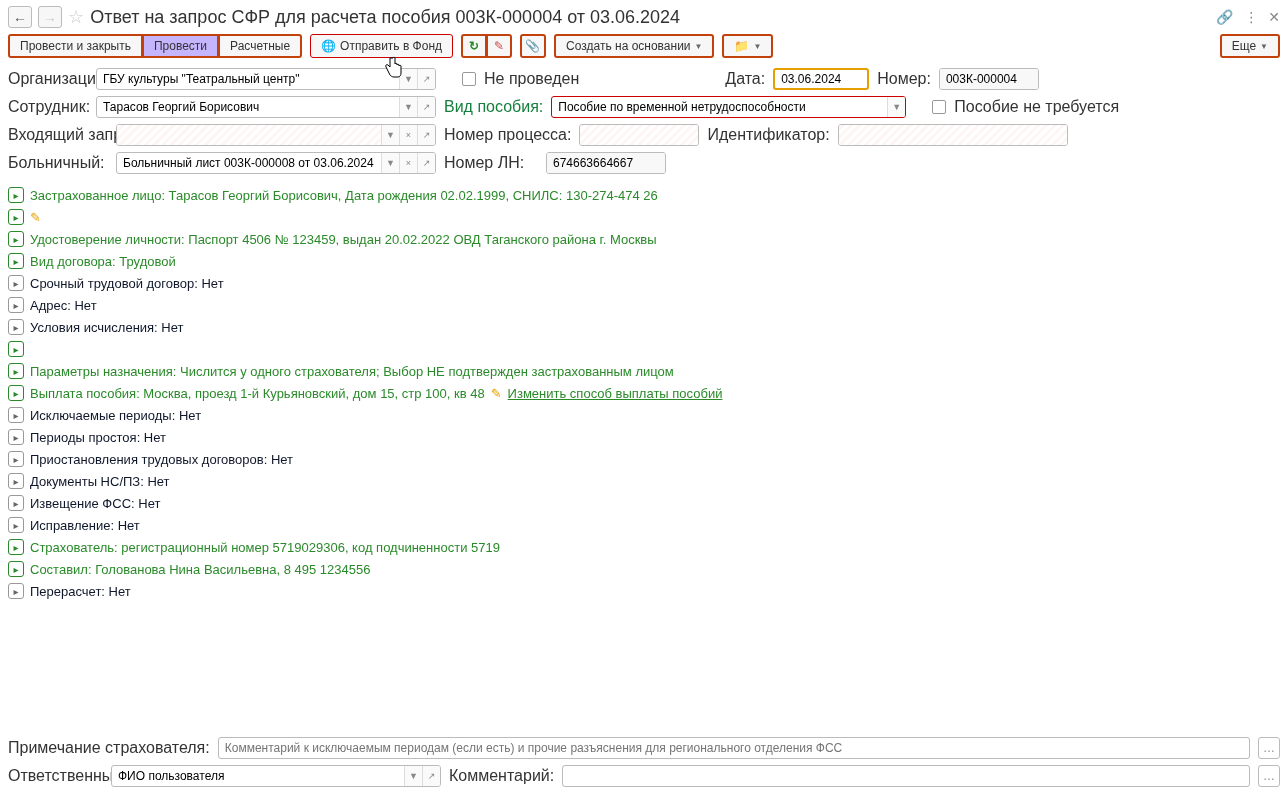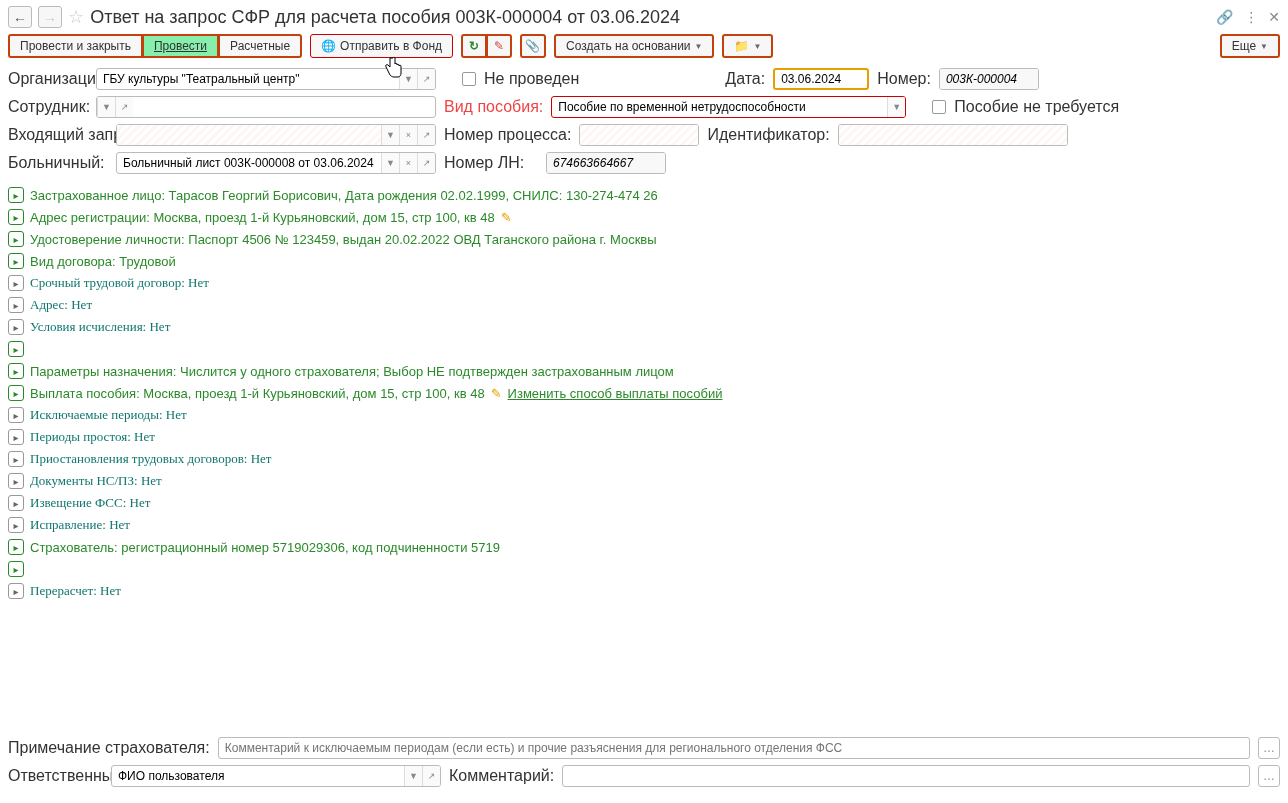--- a/index.html
+++ b/index.html
@@ -12,40 +12,40 @@
 .title { font-size: 18px; color: #333; font-weight: normal; flex: 1; }
 .win-ctrl { display: flex; gap: 10px; align-items: center; color: #888; }
 .win-ctrl span { cursor: pointer; font-size: 14px; }
 .toolbar { display: flex; align-items: center; gap: 8px; margin-bottom: 10px; }
 .btn-group { display: flex; }
 .btn { border: 2px solid #c2410c; background: #f7f7f7; padding: 4px 10px; font-size: 12px; cursor: pointer; height: 24px; display: flex; align-items: center; gap: 4px; }
 .btn-group .btn { border-radius: 0; margin-left: -1px; }
 .btn-group .btn:first-child { border-radius: 3px 0 0 3px; margin-left: 0; }
 .btn-group .btn:last-child { border-radius: 0 3px 3px 0; }
 .btn.single { border-radius: 3px; }
-.btn.yellow { background: #86efac; text-decoration: underline; }
+.btn.yellow { background: #c4b5fd; }
 .btn.highlight-red { border: 1px solid #c00; border-radius: 3px; }
 .btn.more { margin-left: auto; }
 .icon-btn { width: 26px; padding: 4px 0; justify-content: center; }
 .form-row { display: flex; align-items: center; gap: 8px; margin-bottom: 6px; }
 .label { font-size: 16px; color: #333; white-space: nowrap; }
 .field-wrap { display: flex; align-items: stretch; border: 1px solid #bbb; border-radius: 3px; overflow: hidden; height: 22px; background: #fff; }
 .field-wrap input { border: none; padding: 2px 6px; font-size: 12px; flex: 1; outline: none; background: transparent; }
 .field-wrap .mini-btn { width: 18px; border-left: 1px solid #ddd; display: flex; align-items: center; justify-content: center; color: #888; cursor: pointer; font-size: 9px; background: #fafafa; }
-.field-wrap.readonly input { background: #f8f8f8; font-style: italic; }
+.field-wrap.readonly input { background: #f8f8f8; }
 .field-wrap.hl-orange { border: 2px solid #e5a000; }
 .field-wrap.hl-red { border: 1px solid #c00; }
 .field-wrap.hatched input { background: repeating-linear-gradient(-45deg, #fff, #fff 3px, #fef5f5 3px, #fef5f5 6px); }
 .checkbox { width: 14px; height: 14px; border: 1px solid #999; border-radius: 2px; cursor: pointer; display: inline-block; vertical-align: middle; }
 .section-list { margin-top: 10px; }
 .info-row { display: flex; align-items: center; gap: 6px; padding: 3px 0; font-size: 13px; }
 .expand-icon { width: 16px; height: 16px; border: 1px solid #999; border-radius: 3px; display: flex; align-items: center; justify-content: center; font-size: 10px; color: #666; cursor: pointer; background: #fff; }
 .expand-icon.green { border-color: #2a8a2a; color: #2a8a2a; }
 .info-row .info-text.green { color: #2a8a2a; }
-.info-row .info-text.gray { color: #0f766e; font-family: Liberation Serif, serif; }
+.info-row .info-text.gray { color: #0f172a; }
 .edit-pencil { color: #e5a000; cursor: pointer; font-size: 13px; }
 .link { color: #2a8a2a; text-decoration: underline; cursor: pointer; }
 .bottom-section { position: absolute; bottom: 10px; left: 8px; right: 8px; }
 .caret { font-size: 8px; color: #666; }
 .refresh-ico { color: #2a8a2a; font-weight: bold; }
 .magic-ico { color: #c44; }
 .cursor-hand { position: absolute; left: 384px; top: 56px; font-size: 18px; color: #000; z-index: 10; pointer-events: none; }
 svg.hand { width: 20px; height: 22px; }
 .label-col-1 { width: 80px; display: inline-block; }
 .label-col-2 { width: 100px; display: inline-block; }
@@ -126,24 +126,25 @@
     </div>
     <span class="label">Номер:</span>
     <div class="field-wrap readonly" style="width:100px">
       <input readonly="" value="003К-000004" style="">
     </div>
   </div>
 
   <div class="form-row">
     <span class="label label-col-1">Сотрудник:</span>
     <div class="field-wrap" style="width:340px">
-      <div class="mini-btn">▼</div>
-      <div class="mini-btn">↗</div>
-    </div>
-    <span class="label" style="color:#ef4444">Вид пособия:</span>
+      <input value="Тарасов Георгий Борисович" style="">
+      <div class="mini-btn">▼</div>
+      <div class="mini-btn">↗</div>
+    </div>
+    <span class="label" style="color:#15803d">Вид пособия:</span>
     <div class="field-wrap hl-red" style="width:355px">
       <input value="Пособие по временной нетрудоспособности" style="">
       <div class="mini-btn">▼</div>
     </div>
     <span style="width:10px"></span>
     <span class="checkbox"></span>
     <span class="label">Пособие не требуется</span>
   </div>
 
   <div class="form-row">
@@ -178,21 +179,20 @@
     </div>
   </div>
 
   <div class="section-list" id="sections">
       <div class="info-row">
         <div class="expand-icon green">▸</div>
         <span class="info-text green">Застрахованное лицо: Тарасов Георгий Борисович, Дата рождения 02.02.1999, СНИЛС: 130-274-474 26</span>
       </div>
       <div class="info-row">
         <div class="expand-icon green">▸</div>
-        <span class="info-text green">Адрес регистрации: Москва, проезд 1-й Курьяновский, дом 15, стр 100, кв 48</span>
         <span class="edit-pencil">✎</span>
       </div>
       <div class="info-row">
         <div class="expand-icon green">▸</div>
         <span class="info-text green">Удостоверение личности: Паспорт 4506 № 123459, выдан 20.02.2022 ОВД Таганского района г. Москвы</span>
       </div>
       <div class="info-row">
         <div class="expand-icon green">▸</div>
         <span class="info-text green">Вид договора: Трудовой</span>
       </div>
@@ -244,20 +244,21 @@
       <div class="info-row">
         <div class="expand-icon">▸</div>
         <span class="info-text gray">Исправление: Нет</span>
       </div>
       <div class="info-row">
         <div class="expand-icon green">▸</div>
         <span class="info-text green">Страхователь: регистрационный номер 5719029306, код подчиненности 5719</span>
       </div>
       <div class="info-row">
         <div class="expand-icon green">▸</div>
+        <span class="info-text green">Составил: Голованова Нина Васильевна, 8 495 1234556</span>
       </div>
       <div class="info-row">
         <div class="expand-icon">▸</div>
         <span class="info-text gray">Перерасчет: Нет</span>
       </div>
     </div>
 
   <div class="bottom-section">
     <div class="form-row">
       <span class="label">Примечание страхователя:</span>

